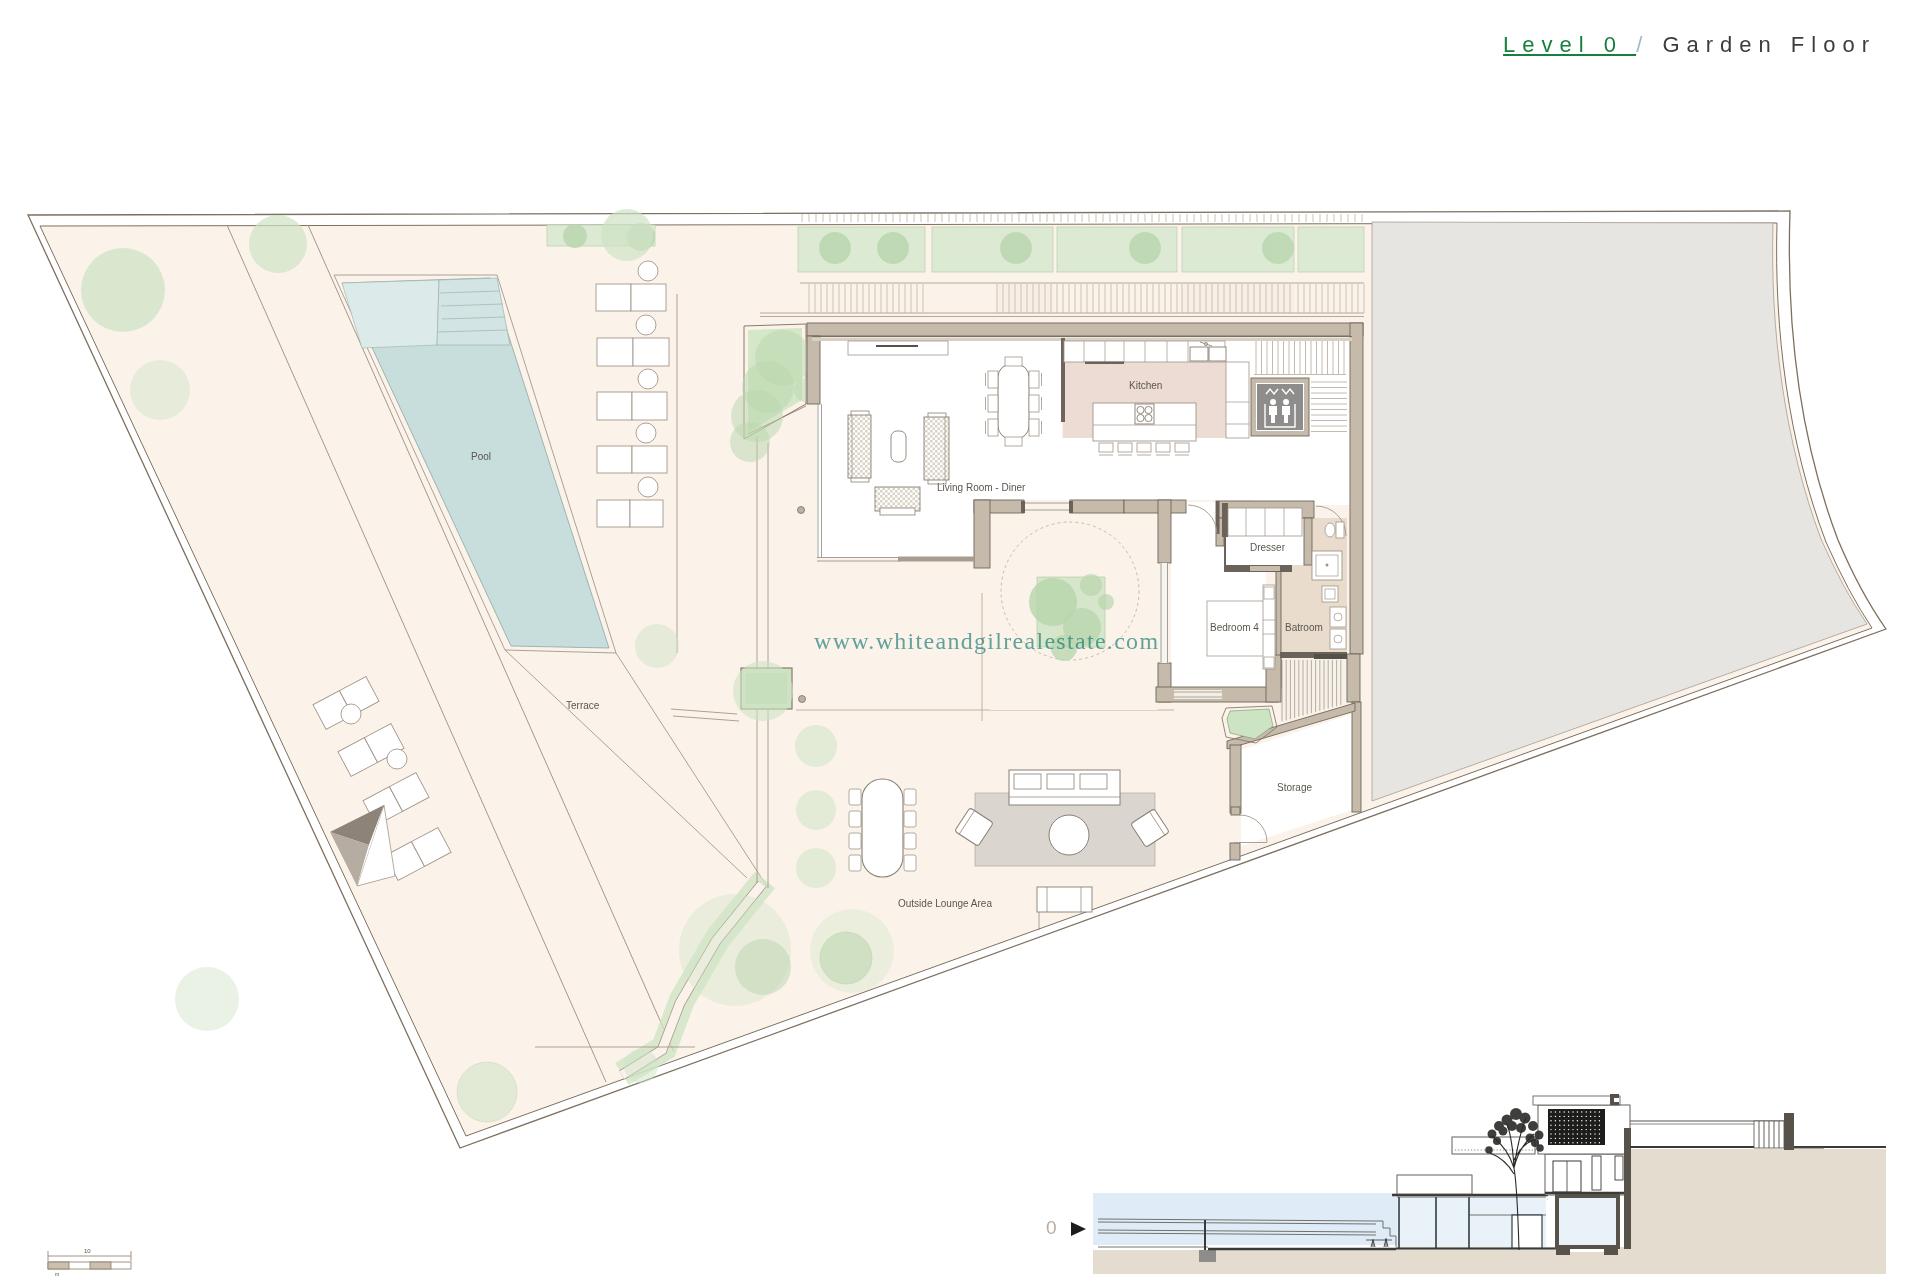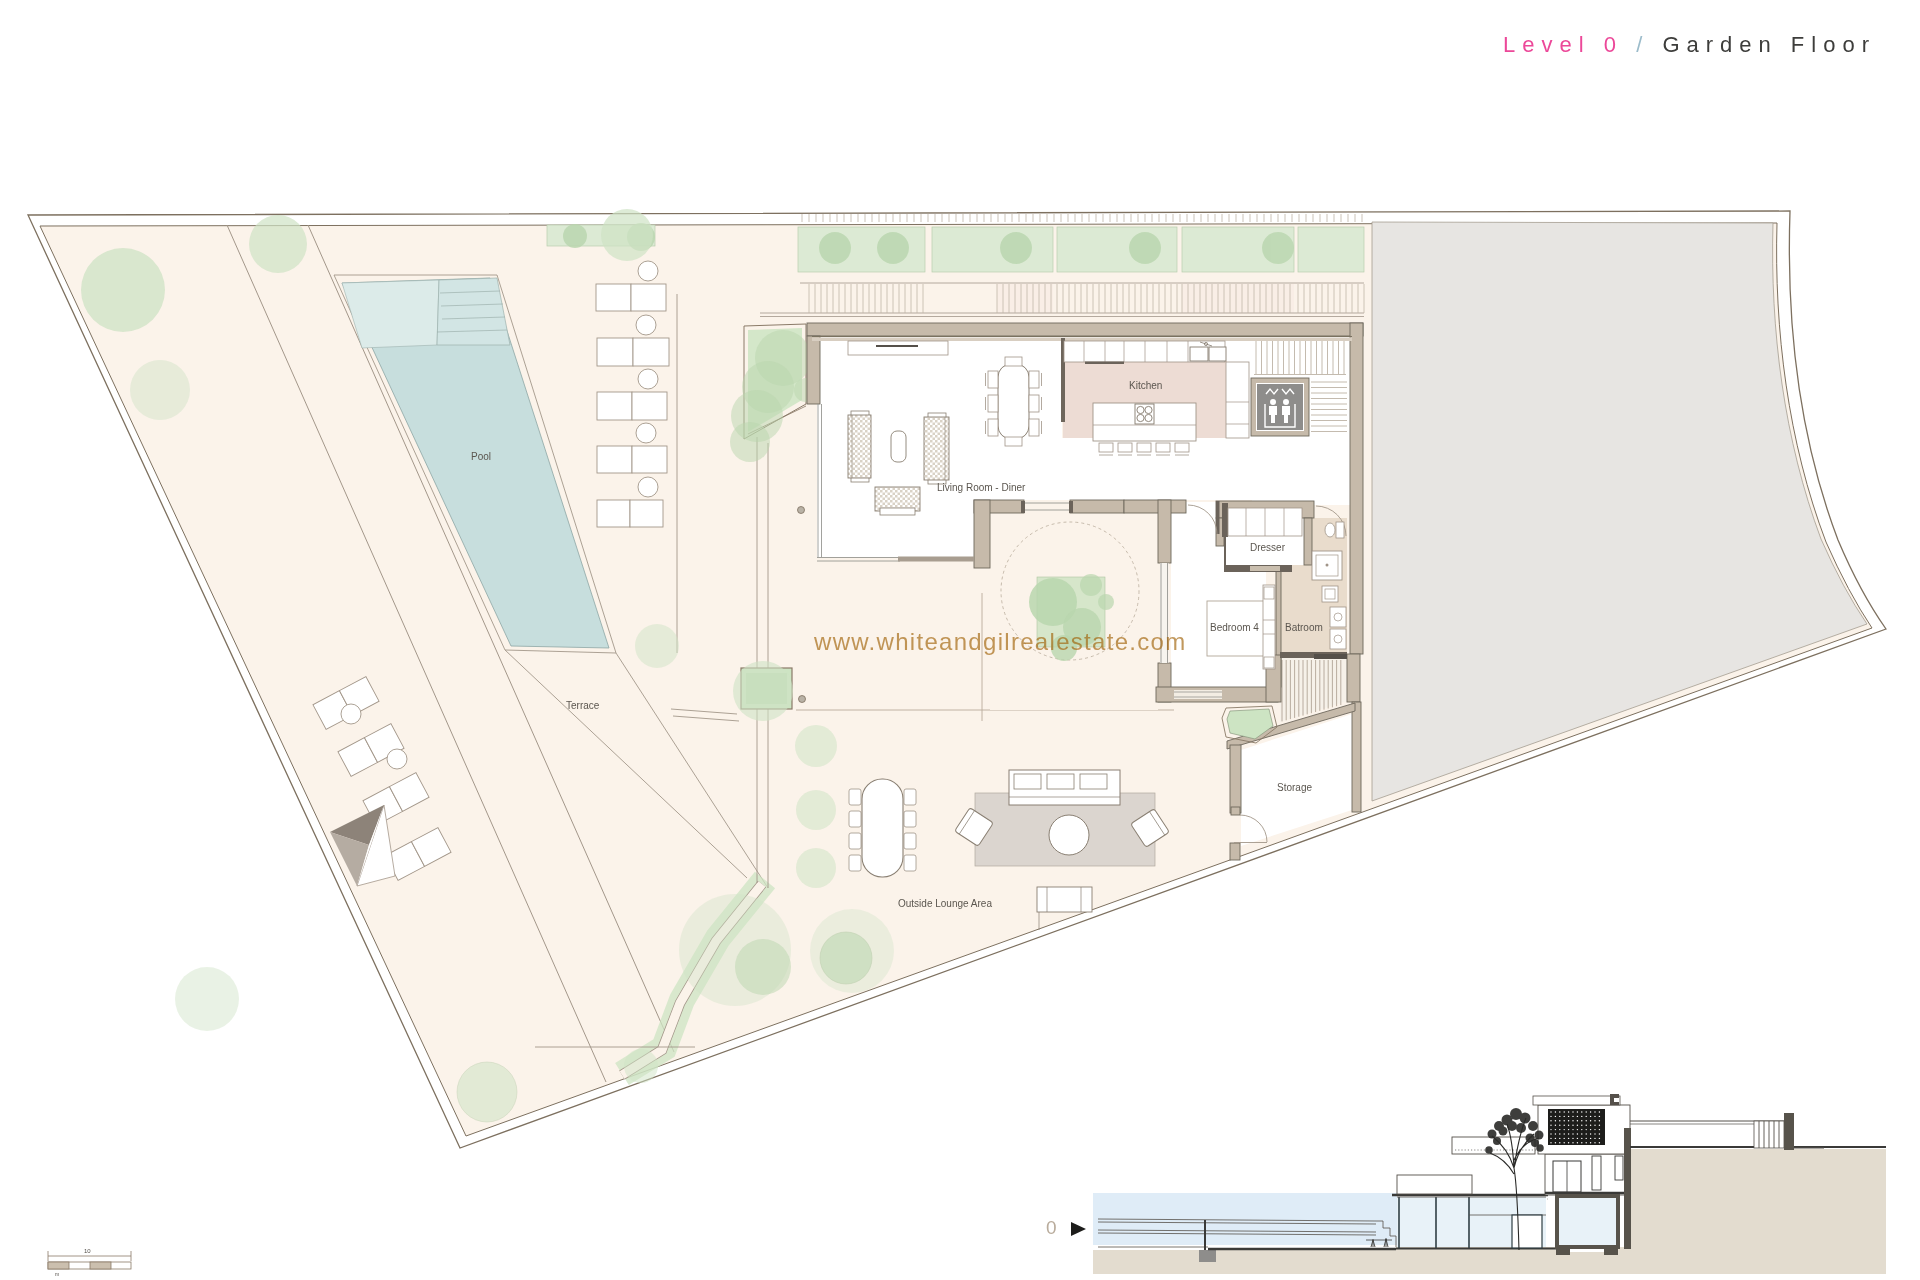--- a/index.html
+++ b/index.html
@@ -1,20 +1,20 @@
 <!DOCTYPE html>
 <html><head>
 <meta charset="utf-8">
 <style>
   html,body{margin:0;padding:0;background:#ffffff;width:1920px;height:1280px;overflow:hidden;}
   body{font-family:"Liberation Sans", sans-serif;position:relative;}
   .title{position:absolute;top:32px;right:44px;font-size:22px;letter-spacing:7px;color:#3d3d3b;white-space:nowrap;}
-  .title .lv{color:#ec4899;}
+  .title .lv{color:#15803d;text-decoration:underline;}
   .title .sl{color:#9cbccb;}
-  .wm{position:absolute;left:814px;top:628px;font-size:24px;letter-spacing:1.3px;color:#a16207;opacity:0.65;white-space:nowrap;}
+  .wm{position:absolute;left:814px;top:628px;font-size:24px;letter-spacing:1.3px;color:#0f766e;opacity:0.65;white-space:nowrap;font-family:Liberation Serif, serif;}
 </style>
 </head>
 <body>
 
 <svg width="1920" height="1280" viewBox="0 0 1920 1280" xmlns="http://www.w3.org/2000/svg">
 <defs>
 <pattern id="chk" width="5" height="5" patternUnits="userSpaceOnUse">
   <rect width="5" height="5" fill="#ffffff"></rect>
   <rect width="2.5" height="2.5" fill="#d9d2c6"></rect>
   <rect x="2.5" y="2.5" width="2.5" height="2.5" fill="#d9d2c6"></rect>

